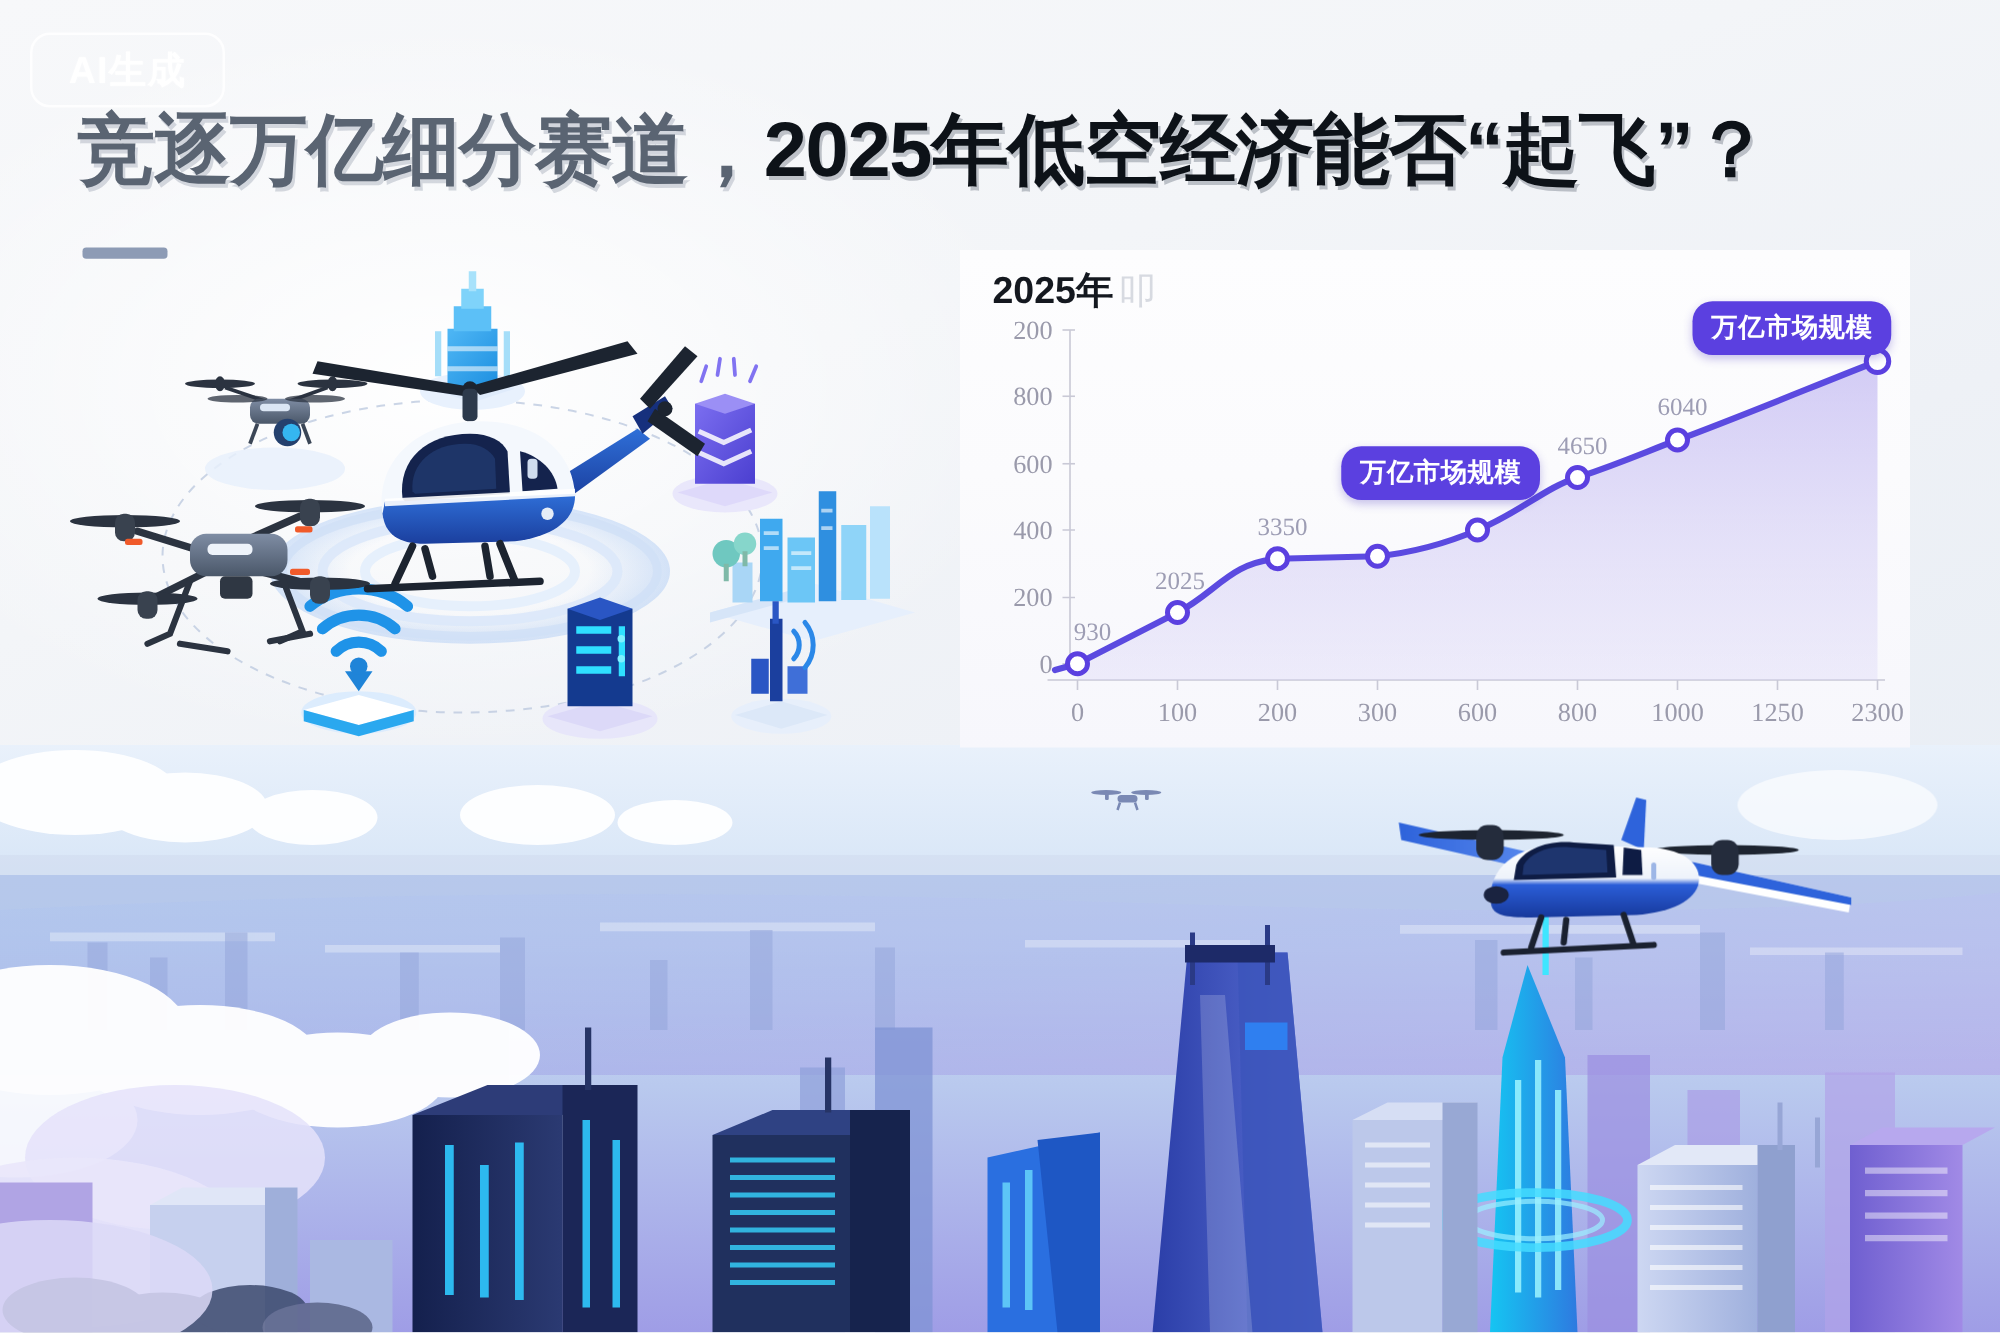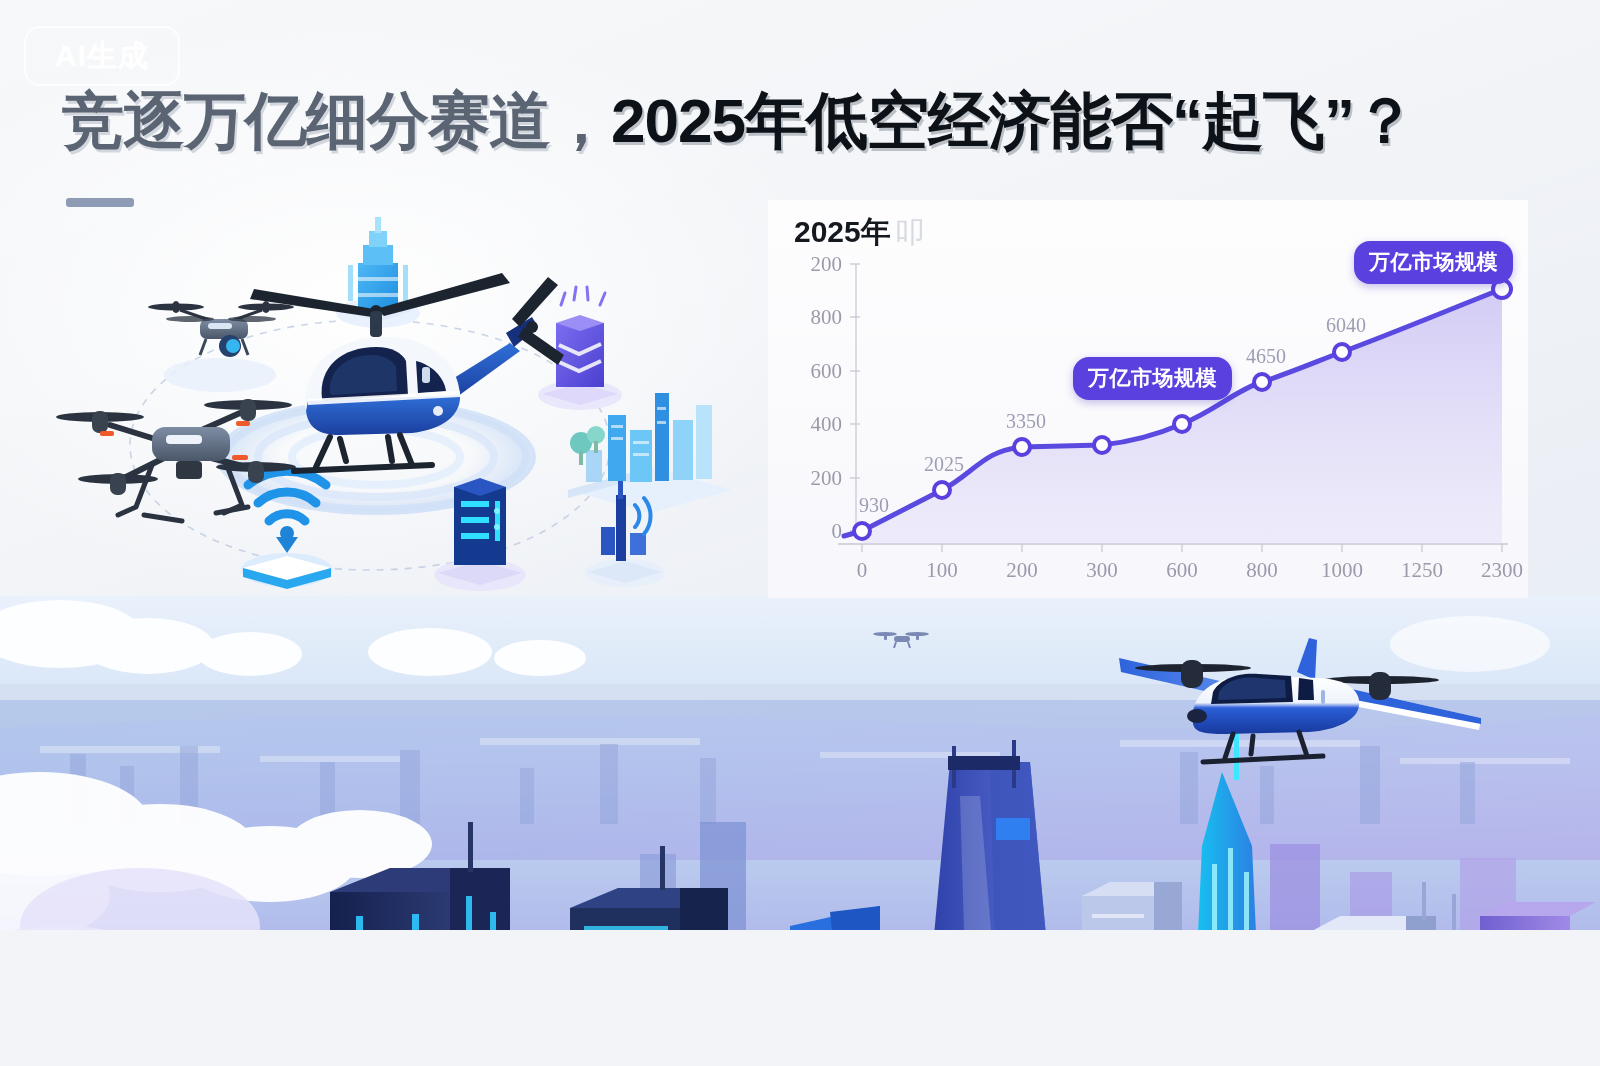--- a/index.html
+++ b/index.html
@@ -2,21 +2,21 @@
 <html lang="zh"><head>
 <meta charset="utf-8">
 <title>低空经济</title>
 <style>
   html,body{margin:0;padding:0;}
   body{
     width:1600px;height:1066px;overflow:hidden;
     font-family:"Liberation Sans","DejaVu Sans",sans-serif;
     background:#f2f4f7;
   }
-  .poster{position:relative;width:1600px;height:930px;overflow:hidden;}
+  .poster{position:relative;width:1600px;height:1066px;overflow:hidden;}
 
   
   .top-panel{
     position:absolute;left:0;top:0;width:1600px;height:640px;
     background:linear-gradient(160deg,#f7f8fa 0%,#f3f5f8 42%,#eef1f6 72%,#e9eef5 100%);
   }
   .top-panel:after{
     content:"";position:absolute;inset:0;
     background:radial-gradient(ellipse 700px 420px at 22% 48%, rgba(255,255,255,.95), rgba(255,255,255,0) 70%);
   }

